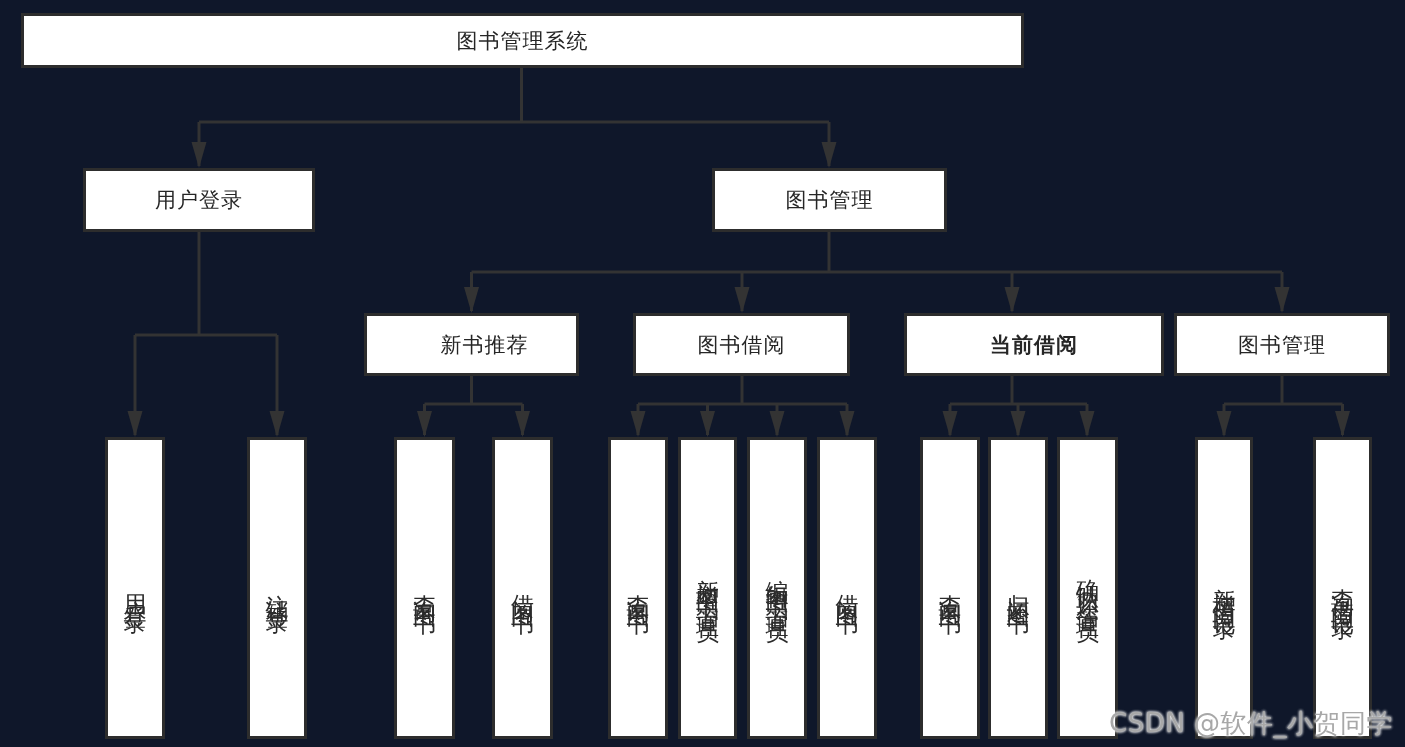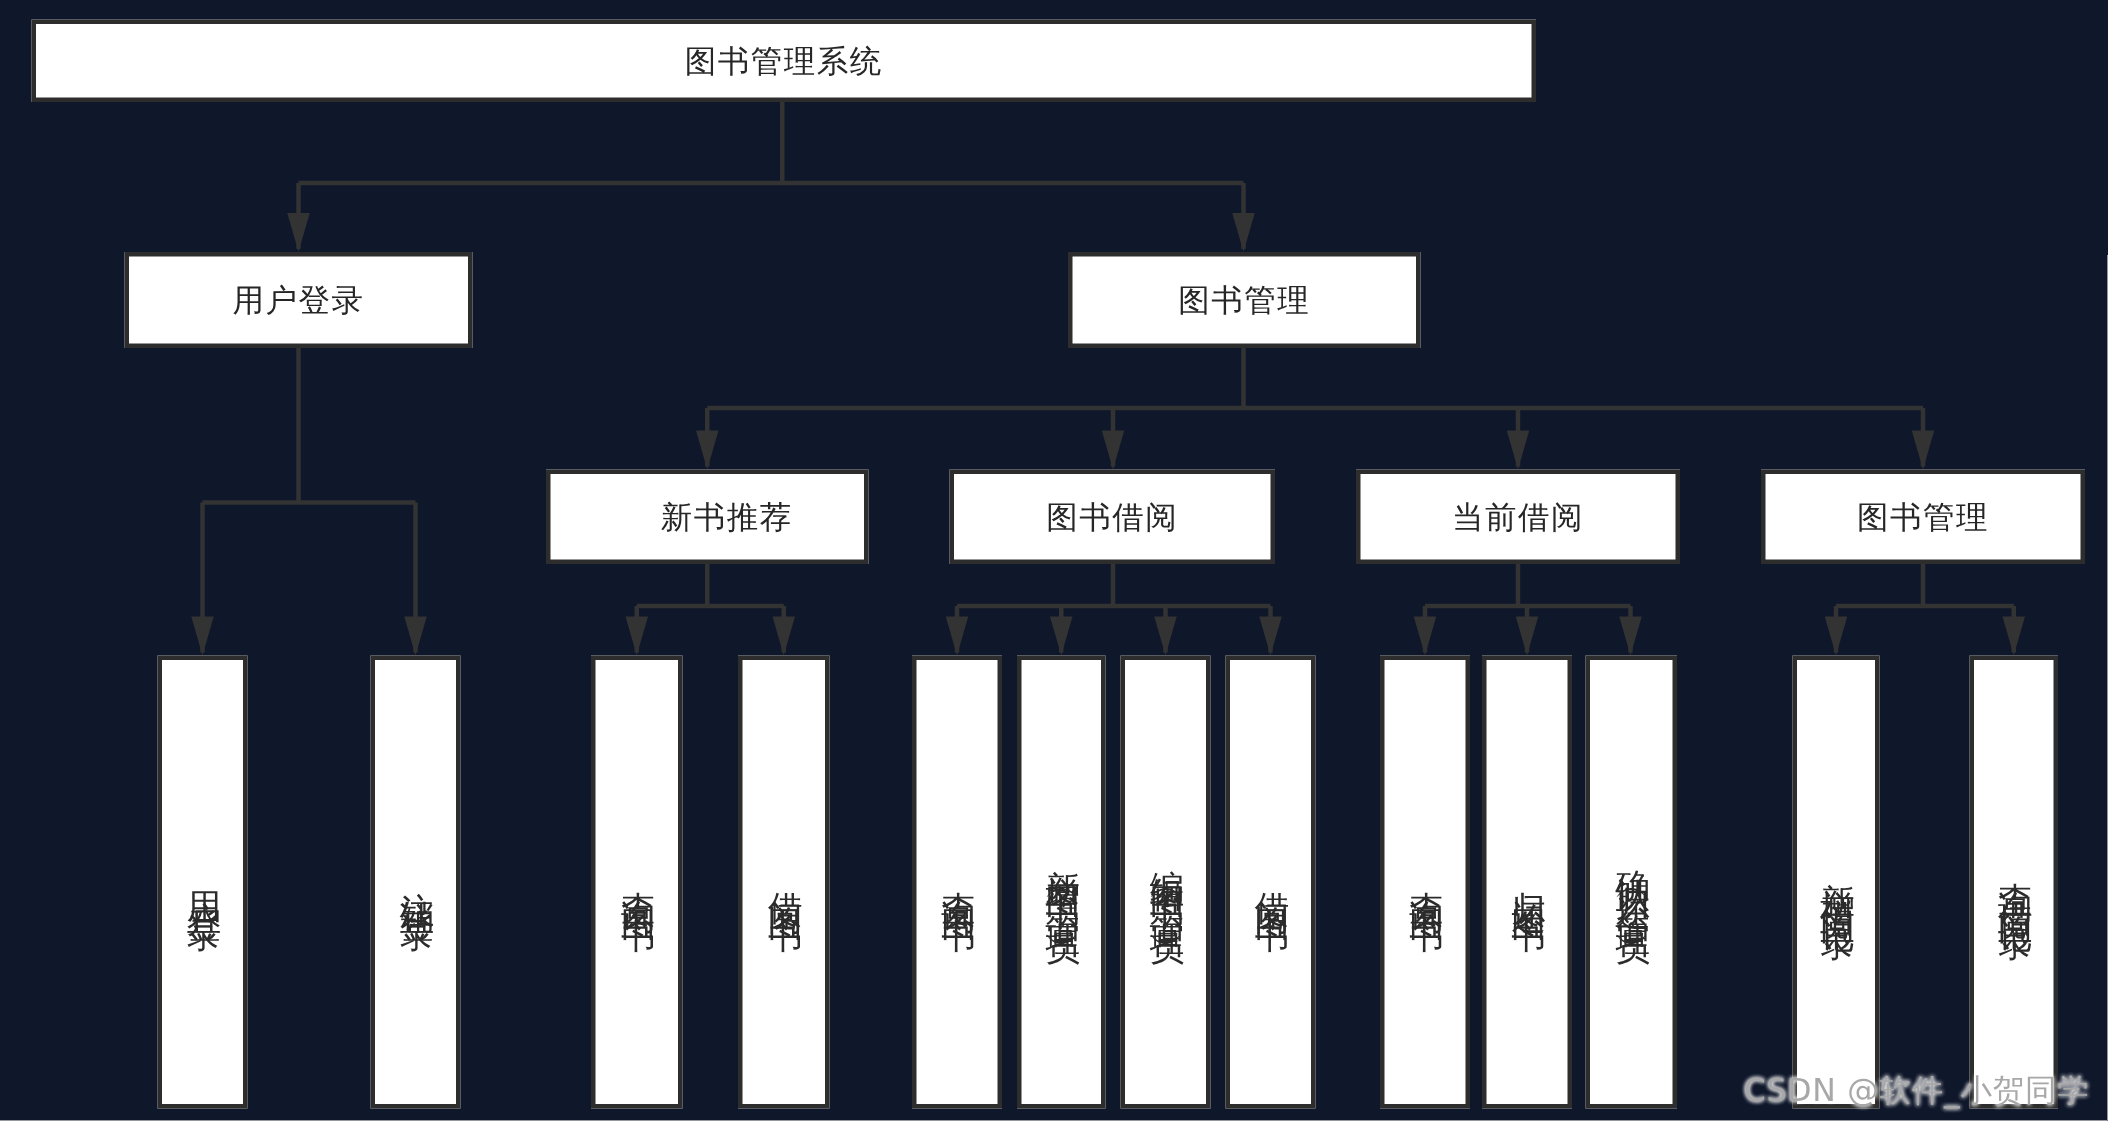--- a/index.html
+++ b/index.html
@@ -44,21 +44,21 @@
     text-orientation: mixed;
     font-size: 23px;
     letter-spacing: 6px;
     line-height: 1;
     color: #2b2b2b;
   }
   .watermark {
     position: absolute;
     right: 12px;
     bottom: 6px;
-    font-size: 21px;
+    font-size: 26px;
     color: #a8a8a8;
     letter-spacing: 0.5px;
     white-space: nowrap;
     z-index: 3;
     text-shadow: 0 0 3px #ffffff, 0 0 3px #ffffff;
   }
   line, path.conn {
     stroke: #333333;
     stroke-width: 3;
     fill: none;
@@ -133,21 +133,21 @@
   <div class="node hnode" style="left:712px; top:168px; width:235px; height:64px;">
     <span>图书管理</span>
   </div>
 
   <div class="node hnode" style="left:364px; top:313px; width:215px; height:63px;padding-left:26px;">
     <span>新书推荐</span>
   </div>
   <div class="node hnode" style="left:633px; top:313px; width:217px; height:63px;">
     <span>图书借阅</span>
   </div>
-  <div class="node hnode" style="left:904px; top:313px; width:216px; height:63px;">
+  <div class="node hnode" style="left:904px; top:313px; width:260px; height:63px;font-weight:bold;">
     <span>当前借阅</span>
   </div>
   <div class="node hnode" style="left:1174px; top:313px; width:216px; height:63px;">
     <span>图书管理</span>
   </div>
 
   <div class="node vnode" style="left:105px; top:437px; width:60px; height:302px;">
     <span class="vtext">用户登录</span>
   </div>
   <div class="node vnode" style="left:247px; top:437px; width:60px; height:302px;">

